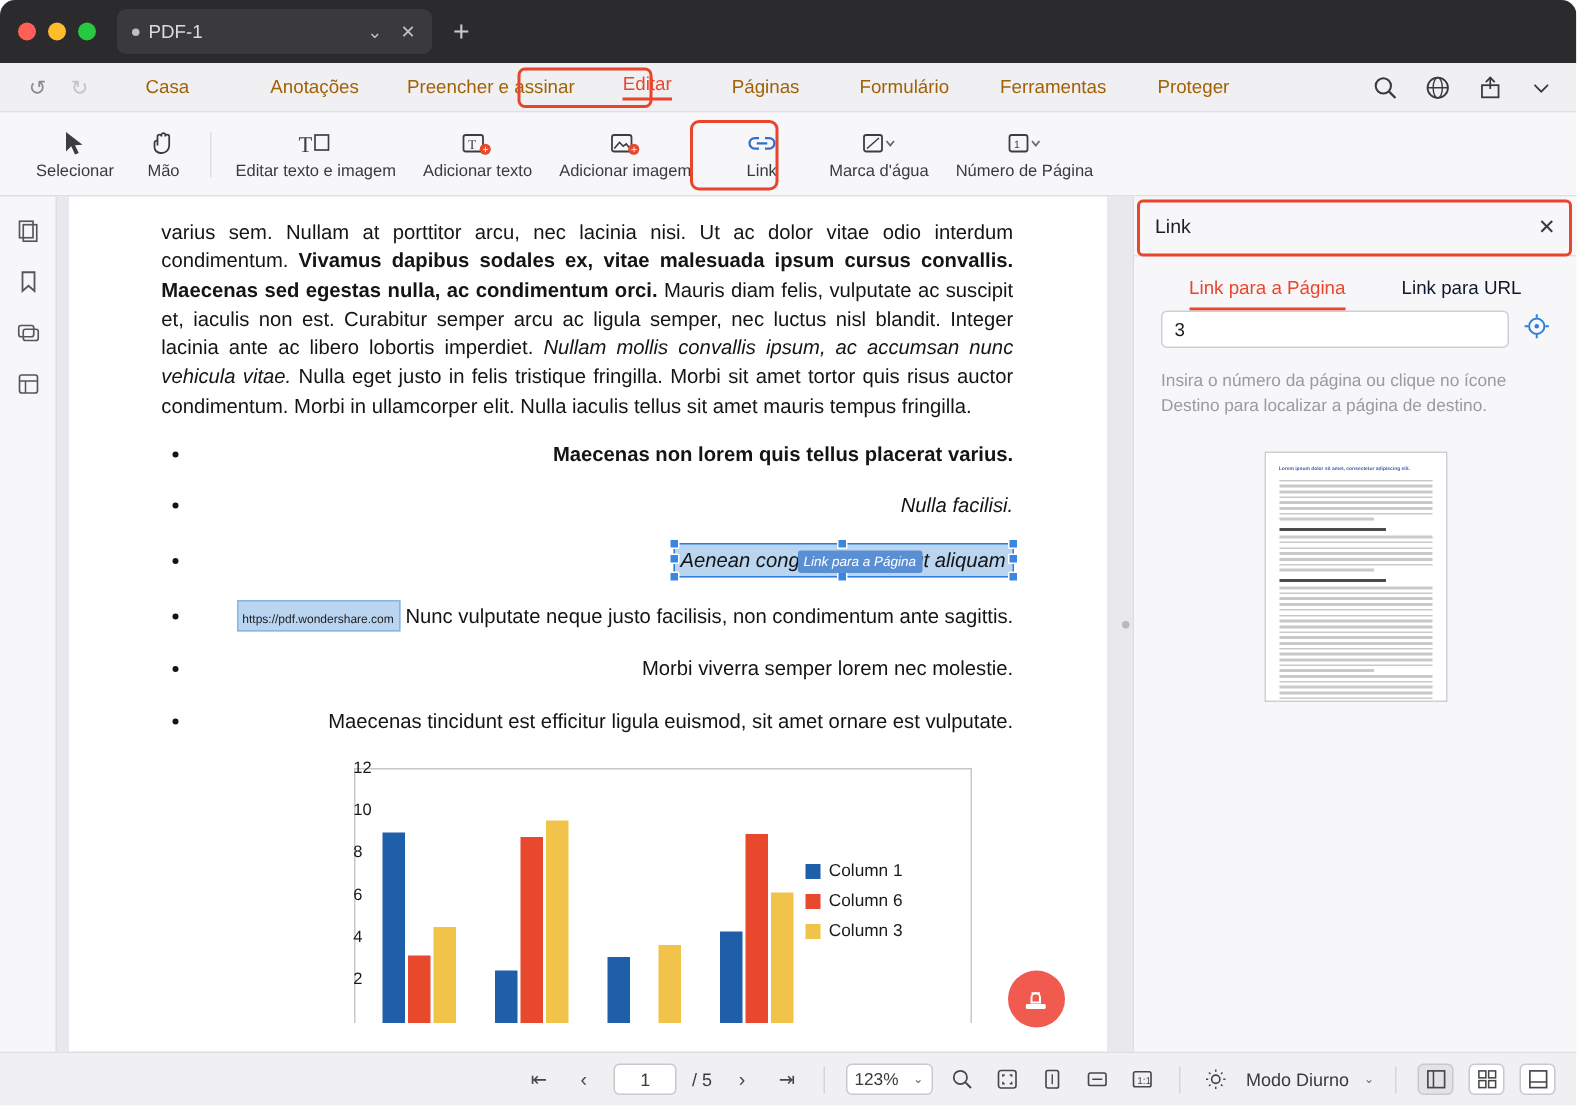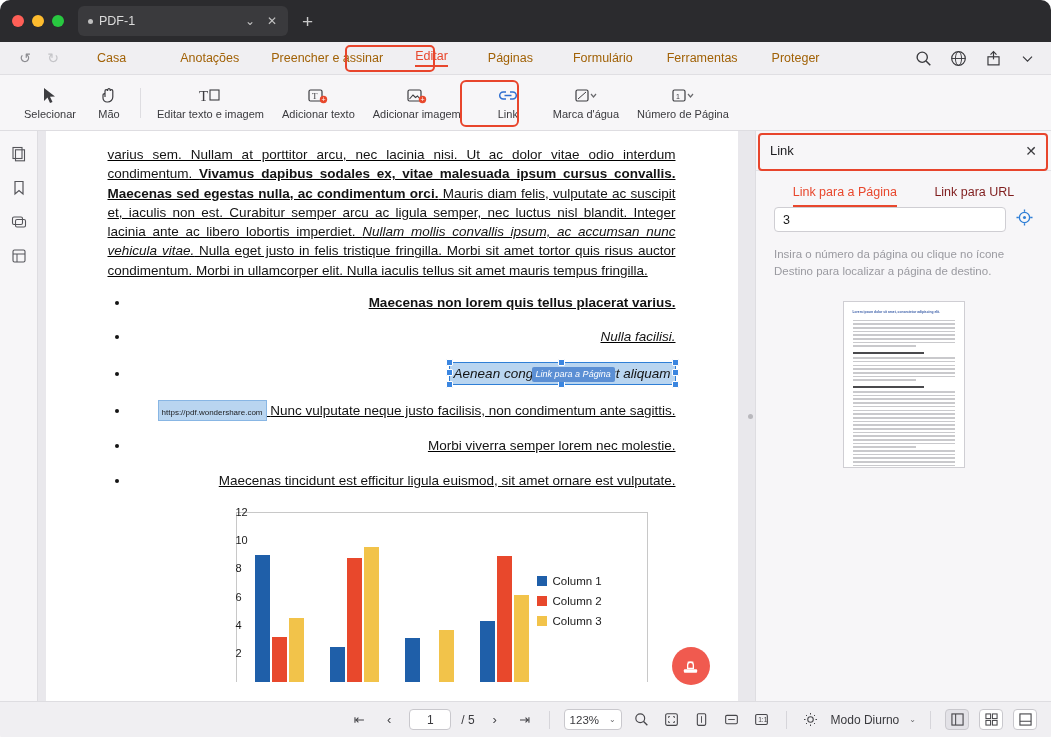--- a/index.html
+++ b/index.html
@@ -148,21 +148,20 @@
     overflow: hidden;
     display: flex;
     justify-content: center;
   }
   .page {
     background: #ffffff;
     width: 692px;
     margin-top: 0;
     padding: 14px 0 0 0;
     position: relative;
-    text-decoration: underline;
   }
   .page-inner { padding: 0 62px 0 62px; }
   .ptext {
     font-size: 13.5px;
     color: #141414;
     line-height: 1.43;
     text-align: justify;
     margin: 0 0 13px 0;
   }
   .ptext b { font-weight: bold; }
@@ -260,21 +259,21 @@
     border: 2px solid #e8452c;
     border-radius: 4px;
     pointer-events: none;
   }
   .panel-tabs {
     display: flex;
     justify-content: space-around;
     padding: 14px 18px 0 18px;
     font-size: 12.5px;
   }
-  .ptab { color: #7f1d1d; padding-bottom: 6px; }
+  .ptab { color: #0f172a; padding-bottom: 6px; }
   .ptab.active { color: #e8472d; border-bottom: 2px solid #e8472d; }
   .panel-label { font-size: 12.5px; color: #2c2c30; margin: 20px 0 7px 18px; }
   .panel-row { display: flex; align-items: center; gap: 10px; padding: 0 18px; }
   .panel-input {
     flex: 1;
     height: 25px;
     background: #fff;
     border: 1px solid #cfced3;
     border-radius: 4px;
     font-size: 12.5px;
@@ -575,21 +574,21 @@
                   <div class="bar" style="height:51.7%;background:#f2c34a"></div>
                 </div>
               </div>
               <div class="legend">
                 <div>
                     <i style="background:#1f5fa9"></i>
                     <span>Column 1</span>
                   </div>
                 <div>
                     <i style="background:#e8482c"></i>
-                    <span>Column 2</span>
+                    <span>Column 6</span>
                   </div>
                 <div>
                     <i style="background:#f2c34a"></i>
                     <span>Column 3</span>
                   </div>
               </div>
             </div>
             <div class="chart-axis-label" style="top:0%; left:28px;">12</div>
             <div class="chart-axis-label" style="top:16.7%; left:28px;">10</div>
             <div class="chart-axis-label" style="top:33.3%; left:28px;">8</div>

